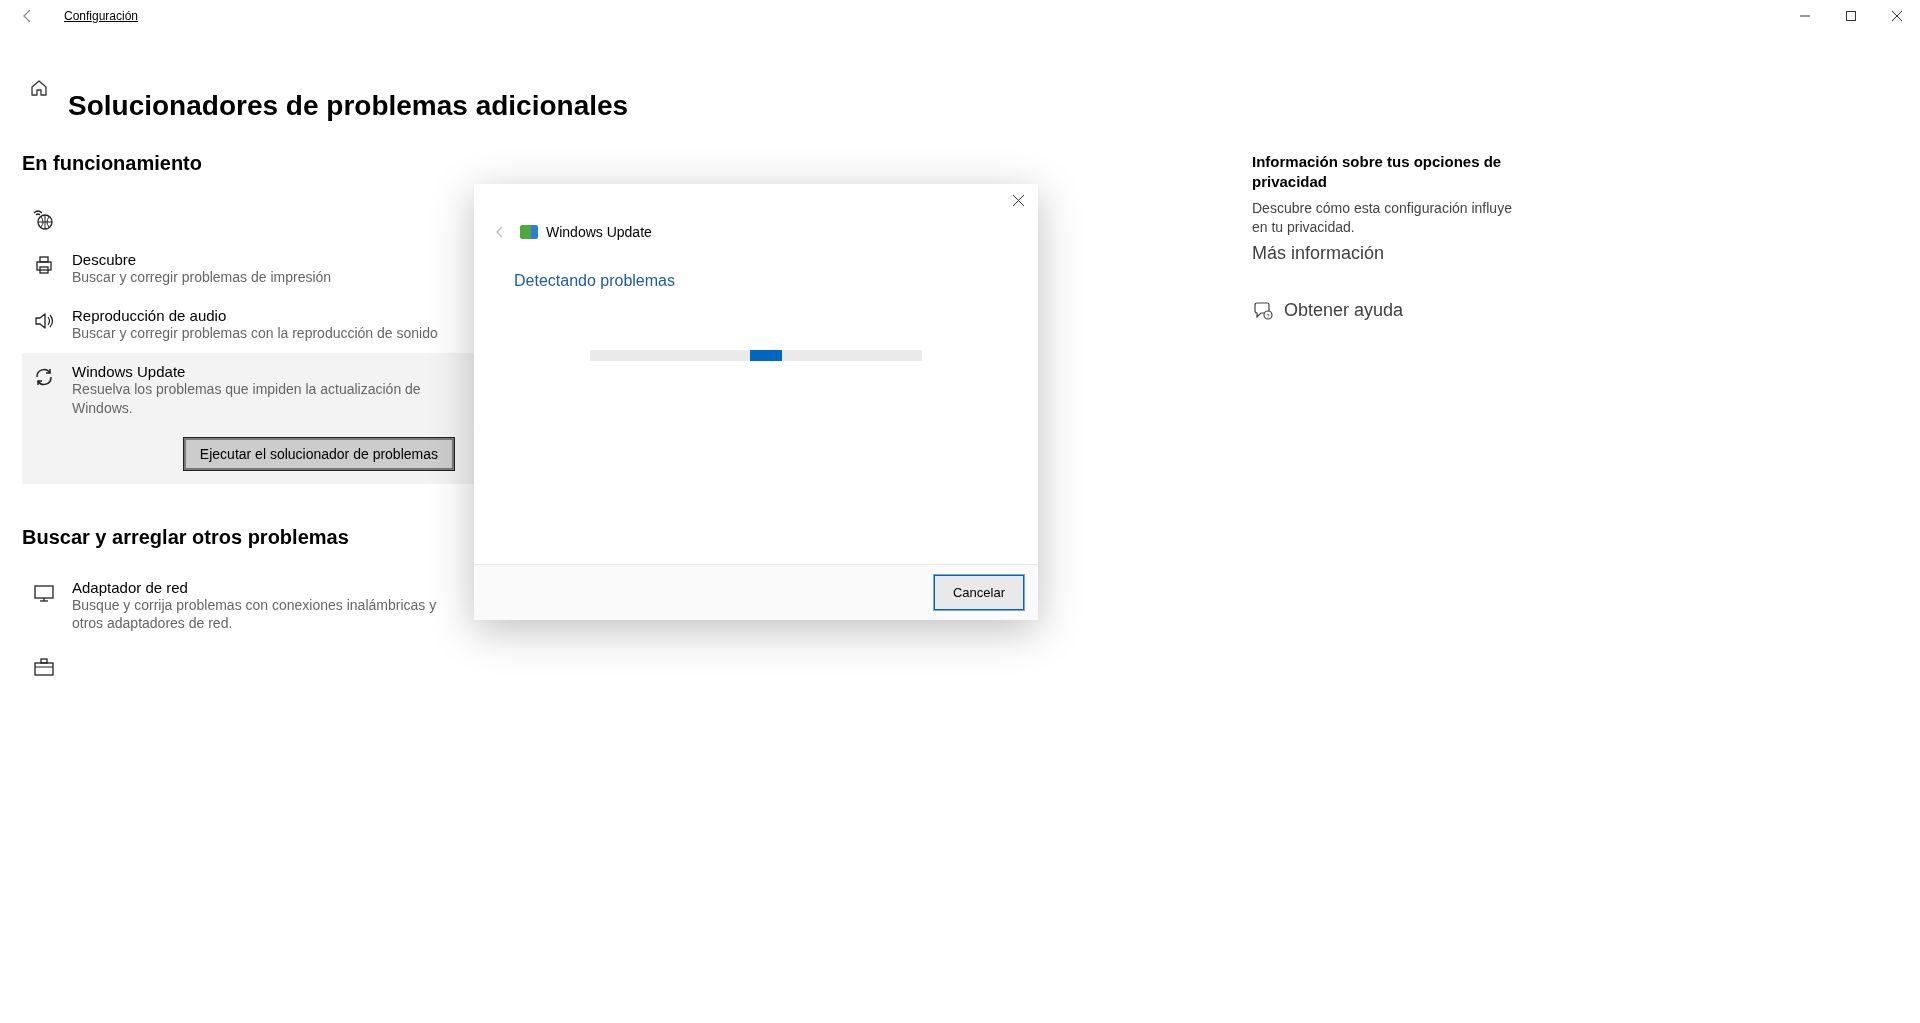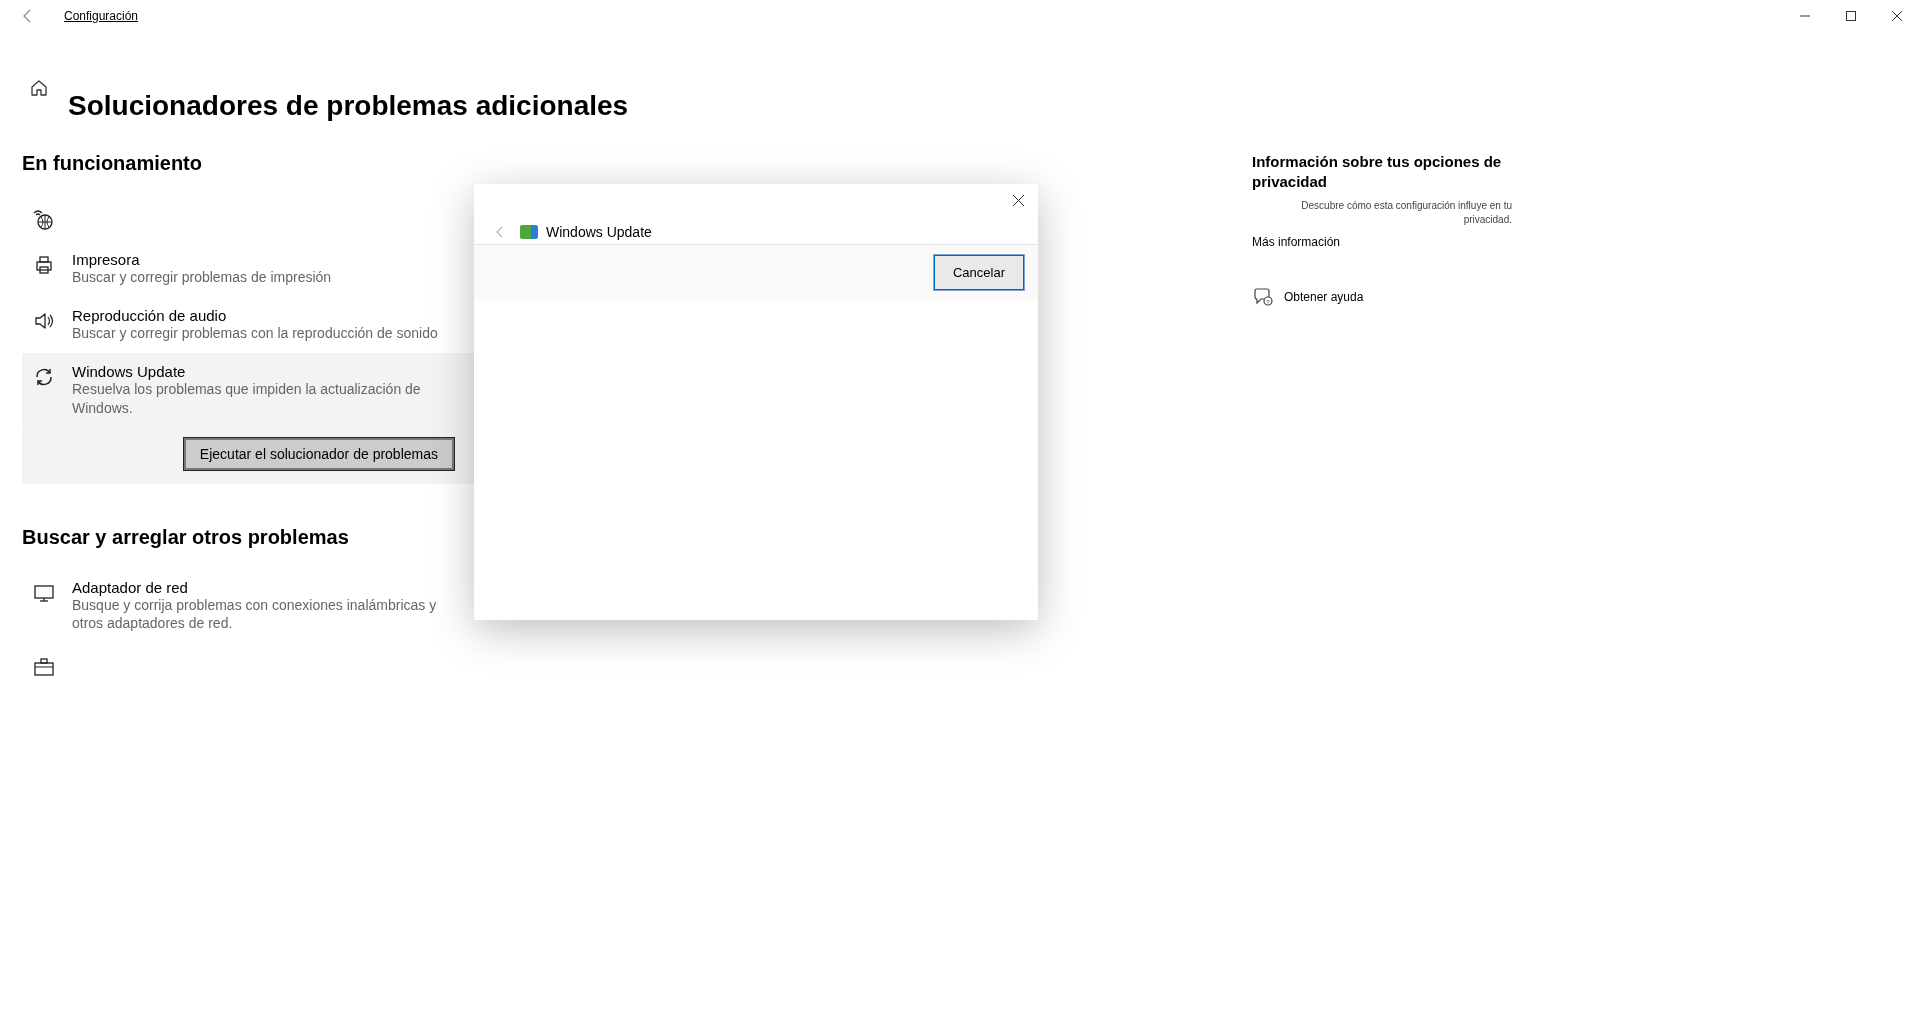--- a/index.html
+++ b/index.html
@@ -30,22 +30,22 @@
 .titem .tbody { margin-left: 12px; max-width: 390px; }
 .titem .ttitle { font-size: 15px; }
 .titem .tdesc { font-size: 14px; color: #666; line-height: 1.35; }
 .titem.selected { background: #f3f3f3; padding-bottom: 0; }
 .titem.selected .inner { padding-bottom: 10px; }
 
 .runbtn-row { padding: 10px 10px 14px 0; background: #f3f3f3; display: flex; }
 .runbtn { margin-left: auto; margin-right: 10px; background: #ccc; border: 2px solid #7a7a7a; outline: 1px solid #222; padding: 6px 14px; font-size: 14px; cursor: pointer; }
 
 .side h3 { font-size: 15px; font-weight: 600; line-height: 1.3; margin-bottom: 8px; }
-.side p { font-size: 10px; color: #444; line-height: 1.35; margin-bottom: 6px; text-align: right; }
-.side a { color: #000000; font-size: 12px; text-decoration: none; cursor: pointer; }
+.side p { font-size: 14px; color: #444; line-height: 1.35; margin-bottom: 6px; }
+.side a { color: #404040; font-size: 18px; text-decoration: none; cursor: pointer; }
 .help-row { display: flex; align-items: center; margin-top: 36px; }
 .help-row .hicon { width: 22px; height: 22px; margin-right: 10px; display: flex; align-items: center; justify-content: center; }
 
 
 .dialog { position: absolute; left: 474px; top: 184px; width: 564px; height: 436px; background: #fff; box-shadow: 0 10px 40px rgba(0,0,0,.25); display: flex; flex-direction: column; }
 .dialog .dlg-top { height: 32px; display: flex; align-items: center; justify-content: flex-end; }
 .dialog .dlg-close { width: 40px; height: 32px; display: flex; align-items: center; justify-content: center; cursor: pointer; color: #333; }
 .dialog .dlg-head { display: flex; align-items: center; padding: 4px 0 0 14px; }
 .dialog .dlg-back { width: 24px; height: 24px; display: flex; align-items: center; justify-content: center; color: #999; }
 .dialog .dlg-appicon { width: 18px; height: 14px; background: linear-gradient(90deg,#4fa83d 60%,#2e7dd7 60%); border-radius: 2px; margin: 0 8px; }
@@ -115,21 +115,21 @@
 
       <div class="titem">
         <div class="ticon">
           <svg width="24" height="24" viewBox="0 0 24 24">
               <rect x="5" y="9" width="14" height="8" stroke="#222" fill="none" stroke-width="1.3"></rect>
               <rect x="8" y="4" width="8" height="5" stroke="#222" fill="none" stroke-width="1.3"></rect>
               <rect x="8" y="14" width="8" height="6" stroke="#222" fill="none" stroke-width="1.3"></rect>
             </svg>
         </div>
         <div class="tbody">
-          <div class="ttitle">Impresora</div>
+          <div class="ttitle">Descubre</div>
           <div class="tdesc">Buscar y corregir problemas de impresión</div>
         </div>
       </div>
 
       <div class="titem">
         <div class="ticon">
           <svg width="24" height="24" viewBox="0 0 24 24">
               <path d="M4 9 H8 L13 5 V19 L8 15 H4 Z" stroke="#222" fill="none" stroke-width="1.3" stroke-linejoin="round"></path>
               <path d="M16 8 Q19 12 16 16 M18 6 Q23 12 18 18" stroke="#222" fill="none" stroke-width="1.2"></path>
             </svg>
@@ -212,16 +212,22 @@
   </div>
   <div class="dlg-head">
     <div class="dlg-back">
       <svg width="14" height="14" viewBox="0 0 14 14">
           <path d="M9 2 L4 7 L9 12" stroke="#bbb" stroke-width="1.4" fill="none"></path>
         </svg>
     </div>
     <div class="dlg-appicon"></div>
     <div class="dlg-appname">Windows Update</div>
   </div>
+  <div class="dlg-body">
+    <div class="dlg-title">Detectando problemas</div>
+    <div class="progress">
+      <div class="chunk"></div>
+    </div>
+  </div>
   <div class="dlg-foot">
     <button class="dlg-btn">Cancelar</button>
   </div>
 </div>
 
 </body></html>

